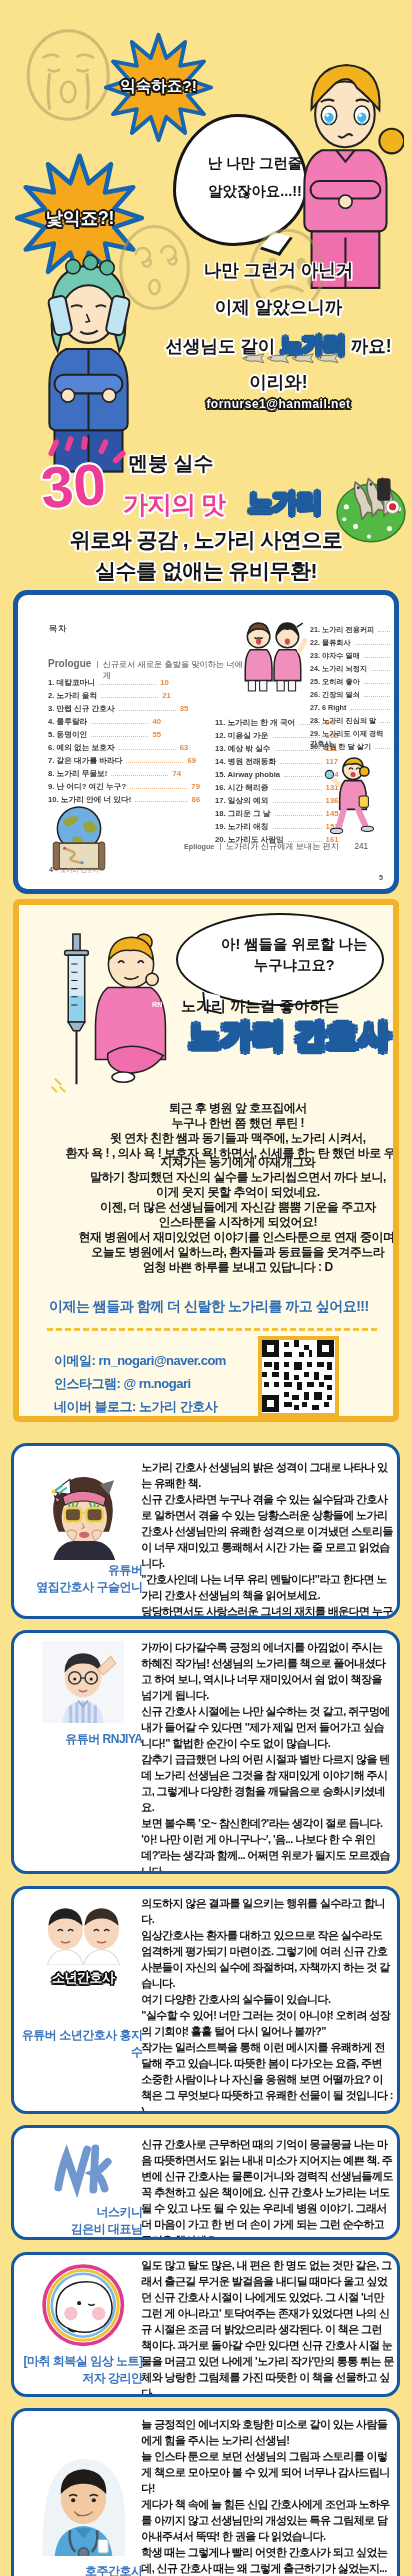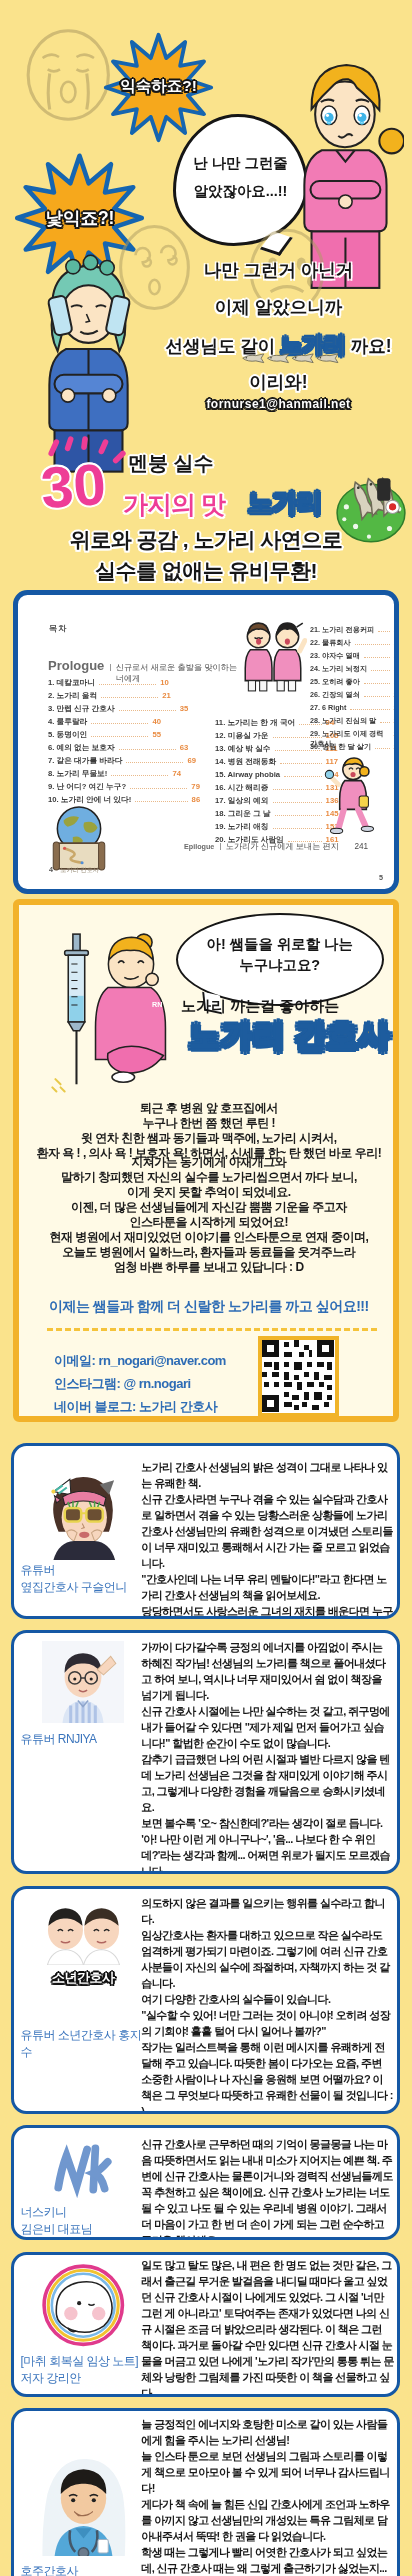--- a/index.html
+++ b/index.html
@@ -1,35 +1,35 @@
 <!DOCTYPE html>
 <html style="font-size:8.2px"><head>
 <meta charset="utf-8">
 <style>
   html,body{margin:0;padding:0;}
   body{font-family:"Liberation Sans","DejaVu Sans",sans-serif;}
   .page{position:relative;width:412px;height:3292px;background:#FAE38C;overflow:hidden;}
   .abs{position:absolute;}
   .ctr{text-align:center;}
-  .pre{white-space:pre-line;}
+  .pre{white-space:pre-line;padding-left:29px;}
   
   .ow{text-shadow:-1.5px -1.5px 0 #fff,1.5px -1.5px 0 #fff,-1.5px 1.5px 0 #fff,1.5px 1.5px 0 #fff,-2.1px 0 0 #fff,2.1px 0 0 #fff,0 -2.1px 0 #fff,0 2.1px 0 #fff;}
   .ob{text-shadow:-1.5px -1.5px 0 #161616,1.5px -1.5px 0 #161616,-1.5px 1.5px 0 #161616,1.5px 1.5px 0 #161616,-2.1px 0 0 #161616,2.1px 0 0 #161616,0 -2.1px 0 #161616,0 2.1px 0 #161616;}
   .oblue{color:#F5A818;-webkit-text-stroke:1px #1D5C9E;text-shadow:-2.1px -2.1px 0 #1D5C9E,2.1px -2.1px 0 #1D5C9E,-2.1px 2.1px 0 #1D5C9E,2.1px 2.1px 0 #1D5C9E,-2.6px 0 0 #1D5C9E,2.6px 0 0 #1D5C9E,0 -2.6px 0 #1D5C9E,0 2.6px 0 #1D5C9E;}
   
   .burst-text{position:absolute;left:0;right:0;font-weight:900;color:#fff;}
   .bubble{background:#fff;border:3.1px solid #161616;border-radius:48% 52% 55% 45%/58% 54% 46% 42%;}
   .bubble .tail{position:absolute;width:17.5px;height:17.5px;background:#fff;border-right:3.1px solid #161616;border-bottom:3.1px solid #161616;transform:rotate(18deg) skew(-18deg);right:18.5px;bottom:-10.3px;}
   .hero-line{left:155px;width:247px;text-align:center;font-weight:900;color:#161616;}
   .f34{font-size:17.5px;}
   
   .toc-card{left:13px;top:590px;width:386px;height:304px;background:#fff;border:5.2px solid #1558A4;border-radius:14.4px;box-sizing:border-box;overflow:hidden;}
   .toc-title{left:31px;top:28px;font-size:8.2px;font-weight:bold;color:#4a4a4a;letter-spacing:1px;}
   .toc-pro{left:30px;top:63px;width:216px;display:flex;align-items:baseline;font-size:8.2px;color:#4a4a4a;}
-  .toc-pro .plabel{font-size:13px;color:#6a6a6a;font-weight:bold;}
+  .toc-pro .plabel{font-size:10px;color:#6a6a6a;font-weight:bold;}
   .vbar{display:inline-block;width:0;height:7.2px;border-left:1px solid #9a9a9a;margin:0 5.2px;position:relative;top:1px;}
   .toc-list{display:block;}
   .toc-row{display:flex;align-items:baseline;height:13px;font-size:7.7px;font-weight:bold;color:#3c3c3c;}
   .toc-dots{flex:1;border-bottom:1px dotted #E9B98A;margin:0 4.1px 2.1px 4.1px;max-width:57px;}
   .toc-page{color:#E98B41;min-width:13.4px;}
   .toc-col1{left:30px;top:83px;width:157px;}
   .toc-col2{left:197px;top:123px;width:124px;}
   .toc-col3{left:292px;top:30px;width:97px;}
   .toc-col3 .toc-row{font-size:7.2px;}
   .toc-epi{left:166px;top:246px;width:211px;display:flex;align-items:baseline;font-size:8.2px;color:#4a4a4a;}
@@ -45,21 +45,21 @@
   .a-para{left:9.3px;width:361px;text-align:center;font-size:12px;line-height:15px;font-weight:bold;color:#1b1b1b;letter-spacing:-0.5px;}
   .a-high{left:9.3px;top:393px;width:361px;text-align:center;font-size:14px;line-height:17.5px;font-weight:900;color:#2E6CB5;letter-spacing:-0.5px;}
   .a-dash{left:28px;top:423px;width:330px;border-top:3.1px dashed #F5C33B;}
   .a-contacts{left:35px;top:444px;font-size:13px;line-height:23px;font-weight:bold;color:#2E6CB5;letter-spacing:-0.5px;}
   .qr-box{left:239px;top:431px;width:81px;height:81px;background:#fff;border:4.6px solid #F0B429;box-sizing:border-box;}
   
   .tcard{position:absolute;left:11.3px;width:389px;background:#fff;border:3.6px solid #1558A4;border-radius:15.5px;box-sizing:border-box;overflow:hidden;}
   #tc1{top:1443px;height:176px}#tc2{top:1630px;height:244px}#tc3{top:1886px;height:228px}#tc4{top:2125px;height:115px}
   #tc5{top:2252px;height:145px}#tc6{top:2408px;height:347px}
   .tc-avatar{position:absolute;left:14.4px;width:109px;text-align:center;}
-  .tc-name{position:absolute;left:6.2px;width:122px;text-align:left;color:#3A74BC;font-weight:normal;font-size:12px;line-height:17px;white-space:pre-line;letter-spacing:-0.5px;}
+  .tc-name{position:absolute;left:6.2px;width:122px;text-align:right;color:#3A74BC;font-weight:bold;font-size:12px;line-height:17px;white-space:pre-line;letter-spacing:-0.5px;}
   .tc-text{position:absolute;left:127px;width:253px;font-size:11px;line-height:16px;color:#191919;white-space:pre-line;font-weight:bold;letter-spacing:-0.6px;}
   #tc1 .tc-avatar{top:24px}#tc1 .tc-name{top:116px}#tc1 .tc-text{top:13px}
   #tc2 .tc-avatar{top:8.2px}#tc2 .tc-name{top:98px}#tc2 .tc-text{top:6.2px}
   #tc3 .tc-avatar{top:9.3px}#tc3 .tc-name{top:138px}#tc3 .tc-text{top:6.2px}
   #tc4 .tc-avatar{top:10.3px}#tc4 .tc-name{top:76px}#tc4 .tc-text{top:8.2px}
   #tc5 .tc-avatar{top:8.2px}#tc5 .tc-name{top:98px}#tc5 .tc-text{top:2.1px}
   #tc6 .tc-avatar{top:47px}#tc6 .tc-name{top:152px}#tc6 .tc-text{top:5.2px}
   .av-caption{font-size:13px;font-weight:900;color:#fff;margin-top:2.1px;text-shadow:-1.5px -1.5px 0 #111,1.5px -1.5px 0 #111,-1.5px 1.5px 0 #111,1.5px 1.5px 0 #111,-2.1px 0 0 #111,2.1px 0 0 #111,0 -2.1px 0 #111,0 2.1px 0 #111;letter-spacing:-0.5px;}
 </style>
 </head>

